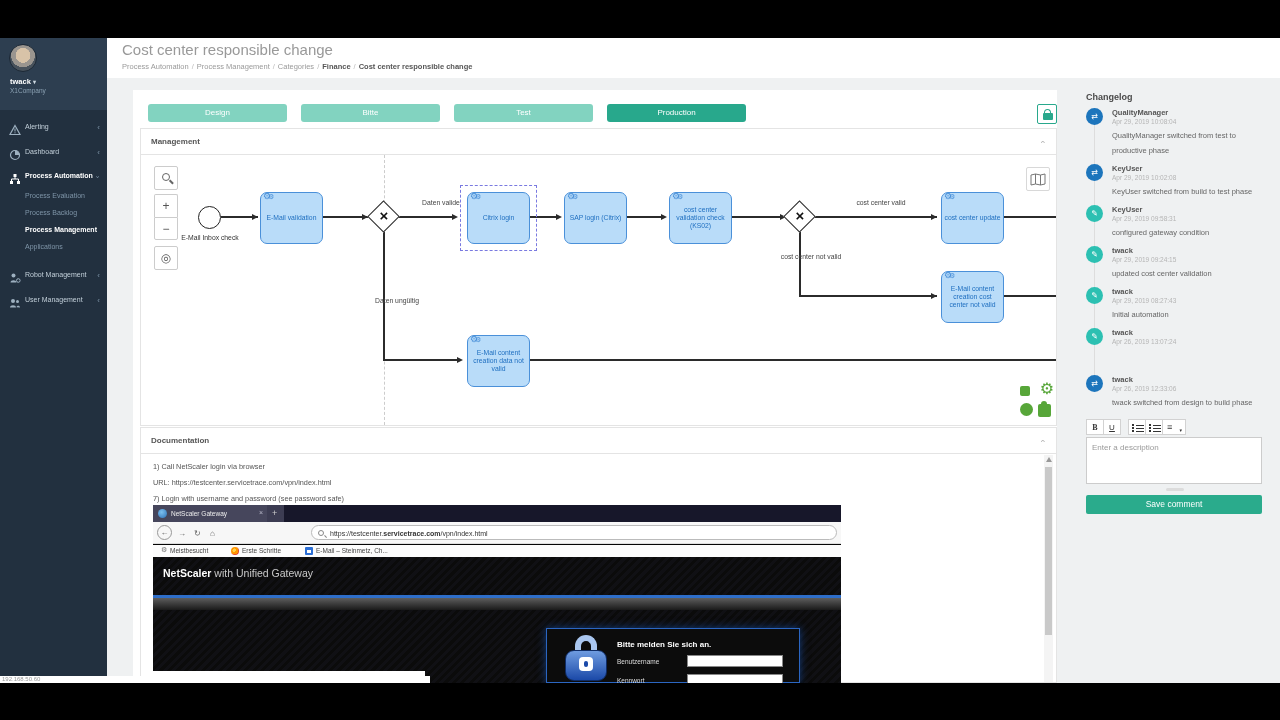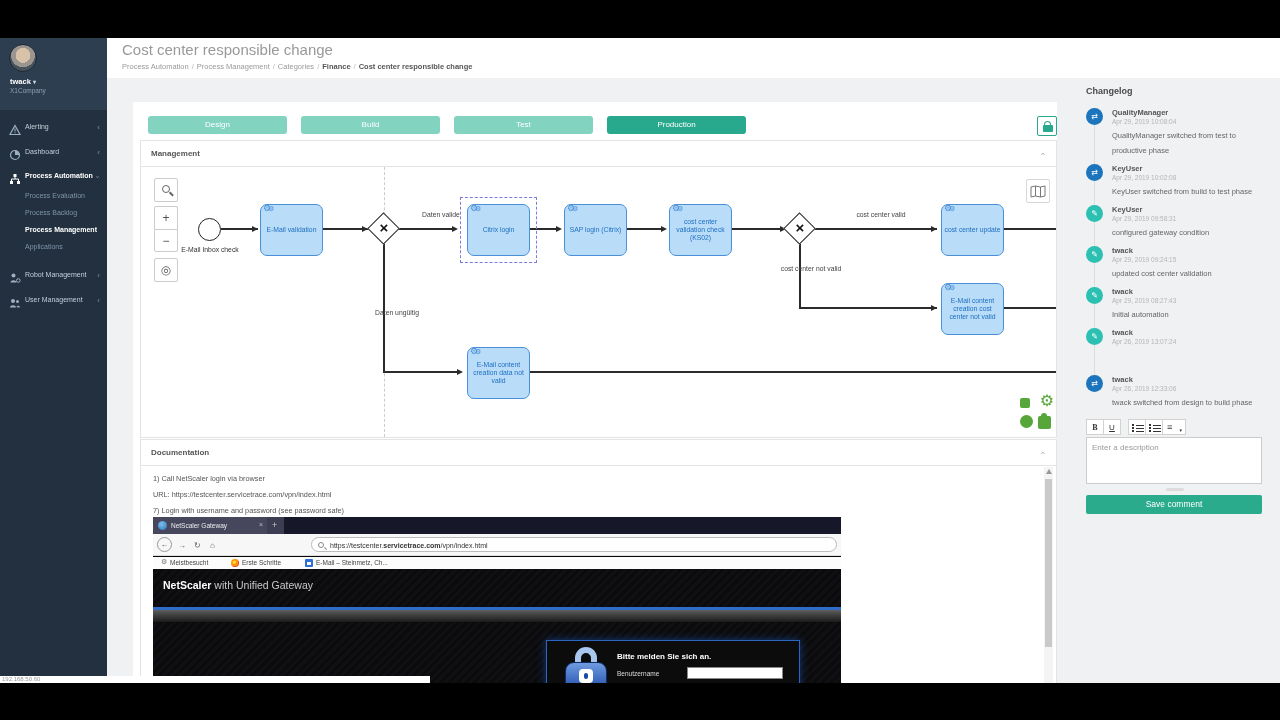--- a/index.html
+++ b/index.html
@@ -28,21 +28,21 @@
   .active-sub .nlabel, .navitem.open .nlabel { color:#fff; font-weight:bold; }
 
   
   #band { left:107px; top:0; width:1173px; height:40px; background:#fff; }
   #pagetitle { left:15px; top:3px; font-size:15px; color:#999; }
   #crumbs { left:15px; top:24px; font-size:7.5px; color:#9a9a9a; }
   #crumbs b { color:#555; }
   #crumbs .sep { margin:0 3px; color:#bbb; }
 
   
-  #card { left:133px; top:64px; width:924px; height:593px; background:#fff; }
+  #card { left:133px; top:52px; width:924px; height:593px; background:#fff; }
   .phasebtn { top:14px; width:139px; height:18px; border-radius:3px; background:#82d3c0;
     color:#fff; font-size:8px; text-align:center; line-height:18px; }
   .phasebtn.on { background:#28a88c; }
   #lockbtn { left:904px; top:14px; width:20px; height:20px; background:#fff;
     border:1px solid #28a88c; border-radius:2px; }
   #lockbtn .shk { position:absolute; left:6px; top:4px; width:7px; height:6px;
     border:1.5px solid #28a88c; border-bottom:none; border-radius:4px 4px 0 0; }
   #lockbtn .bod { position:absolute; left:4.5px; top:8px; width:10px; height:7px;
     background:#28a88c; border-radius:1px; }
 
@@ -137,21 +137,21 @@
     background:#fff; border-radius:4px; }
   #plock .kd { position:absolute; left:19px; top:26px; width:4px; height:6px;
     background:#1b49a8; border-radius:2px; }
   #ltitle { left:70px; top:11px; font-size:8px; font-weight:bold; color:#fff; }
   .llab { left:70px; font-size:6.5px; color:#ddd; }
   .linp { left:140px; width:96px; height:12px; background:#fff; border:1px solid #888; }
   #whitebox { left:0; top:166px; width:272px; height:12px; background:#fff; }
 
   
   #clpanel { left:1068px; top:40px; width:212px; height:605px; }
-  #cltitle { left:18px; top:8px; font-size:9px; font-weight:bold; color:#4a4a4a; }
+  #cltitle { left:18px; top:14px; font-size:9px; font-weight:bold; color:#4a4a4a; }
   #entries { left:12px; top:30px; width:200px; height:315px; }
   #tline { left:14px; top:8px; width:1px; height:268px; background:#ddd; }
   .entry { left:0; width:200px; }
   .eicon { position:absolute; left:6px; top:0; width:17px; height:17px; border-radius:50%;
     color:#fff; font-size:8px; text-align:center; line-height:17px; z-index:1; }
   .eicon.blue { background:#1c75bc; }
   .eicon.teal { background:#2cc0b2; }
   .ename { position:absolute; left:32px; top:0; font-size:7.5px; font-weight:bold; color:#555; }
   .ets { position:absolute; left:32px; top:10px; font-size:6.5px; color:#b5b5b5; }
   .edesc { position:absolute; left:32px; top:20px; width:160px; font-size:7.5px;
@@ -253,21 +253,21 @@
 
   <header class="abs" id="band">
     <div class="abs" id="pagetitle">Cost center responsible change</div>
     <div class="abs" id="crumbs">
       <span>Process Automation</span><span class="sep">/</span><span>Process Management</span><span class="sep">/</span><span>Categories</span><span class="sep">/</span><b>Finance</b><span class="sep">/</span><b>Cost center responsible change</b>
     </div>
   </header>
 
   <main class="abs" id="card">
     <div class="abs phasebtn" style="left:15px">Design</div>
-    <div class="abs phasebtn" style="left:168px">Build</div>
+    <div class="abs phasebtn" style="left:168px">Bitte</div>
     <div class="abs phasebtn" style="left:321px">Test</div>
     <div class="abs phasebtn on" style="left:474px">Production</div>
     <div class="abs" id="lockbtn">
         <span class="shk"></span>
         <span class="bod"></span>
       </div>
 
     <section class="abs secbox" style="top:38px;height:298px">
       <div class="sechead">
         <span class="st">Management</span>

